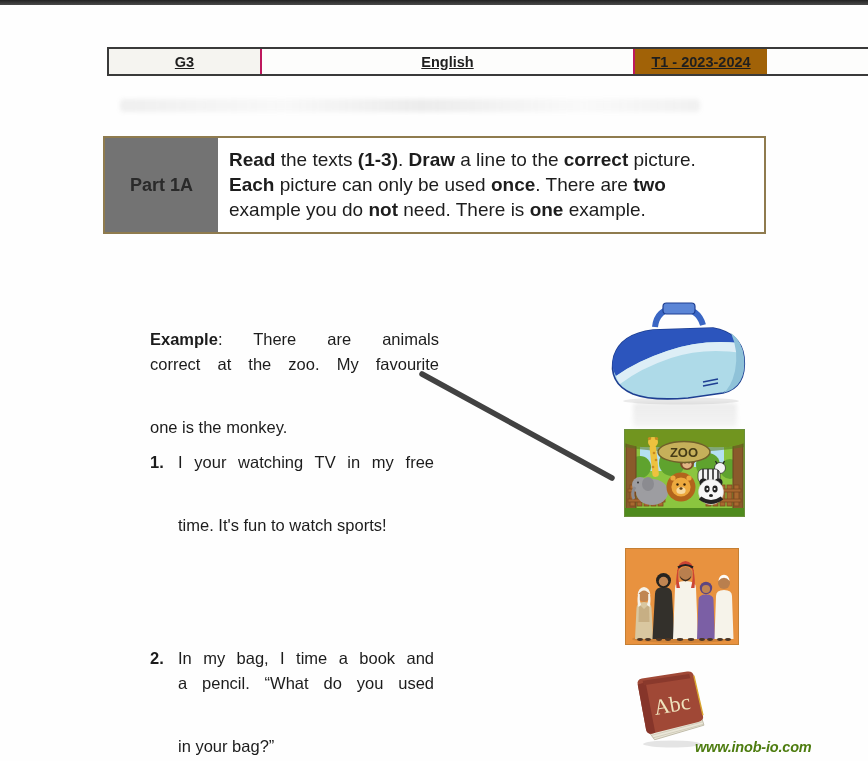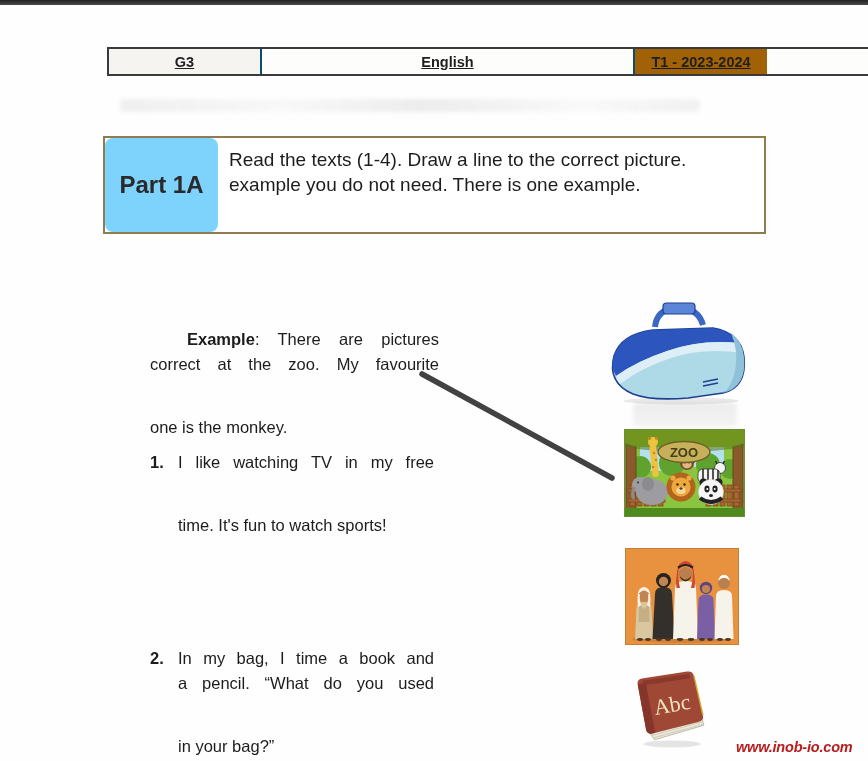--- a/index.html
+++ b/index.html
@@ -6,91 +6,92 @@
   body{width:868px;height:761px;position:relative;background:#fefefe;overflow:hidden;
        font-family:"Liberation Sans", sans-serif;color:#1c1c1c;}
   .abs{position:absolute;}
   
   .top-strip{left:0;top:0;width:868px;height:5px;background:linear-gradient(180deg,#232323,#4a4a4a);}
   
   .header-table{left:107px;top:47px;width:772px;height:29px;display:flex;
     border:2px solid #3a3a3a;box-sizing:border-box;background:#fdfdfc;text-decoration:underline;}
   .header-cell{display:flex;align-items:center;justify-content:center;
     font-weight:bold;font-size:14.5px;color:#1f1f1f;box-sizing:border-box;}
-  .header-cell + .header-cell{border-left:2px solid #0c4a6e;}
+  .header-cell + .header-cell{border-left:2px solid #be185d;}
   .cell-grade{width:151px;background:#f5f4f0;}
   .cell-subject{width:373px;}
   .cell-term{width:134px;background:#a16207;}
   
   .ghost{filter:blur(2px);border-radius:4px;}
   .ghost1{left:120px;top:99px;width:580px;height:13px;
     background:linear-gradient(90deg,rgba(110,110,110,.10),rgba(110,110,110,.04) 28%,rgba(110,110,110,.12) 52%,rgba(110,110,110,.03) 80%,rgba(110,110,110,.09));}
   .ghost2{left:633px;top:403px;width:104px;height:24px;
     background:linear-gradient(180deg,rgba(110,110,110,.12),rgba(110,110,110,.07));}
   
   .part-box{left:103px;top:136px;width:663px;height:98px;display:flex;
     border:2.5px solid #8f7b4e;box-sizing:border-box;background:#fff;}
-  .part-label-cell{width:113px;background:#7dd3fc;display:flex;align-items:center;justify-content:center;
-    font-weight:bold;font-size:24px;color:#2a2a2a;flex:none;border-radius:8px;}
+  .part-label-cell{width:113px;background:#737373;display:flex;align-items:center;justify-content:center;
+    font-weight:bold;font-size:18px;color:#2a2a2a;flex:none;}
   .instructions{flex:1;padding:9px 6px 0 11px;font-size:19px;line-height:25px;color:#1d1d1d;}
-  .instructions b{font-weight:400;}
+  .instructions b{font-weight:700;}
   
   .textblock{font-size:16.5px;line-height:25px;color:#1c1c1c;}
   .jlines .line{text-align:justify;text-align-last:justify;}
   .jlines .line:last-child{text-align-last:left;margin-top:38px;}
   .example-block{left:150px;top:327px;width:289px;}
-  .example-block b{font-weight:700;margin-left:37px;}
+  .example-block b{font-weight:700;}
   .item{display:flex;}
   .item1{left:150px;top:450px;width:284px;}
   .item2{left:150px;top:646px;width:284px;}
   .item-num{width:28px;font-weight:bold;flex:none;}
   .item-body{flex:1;}
   
   .pic{display:block;}
   .pic-bag{left:603px;top:301px;}
   .pic-zoo{left:624px;top:429px;}
   .pic-family{left:625px;top:548px;}
   .pic-book{left:627px;top:670px;}
   .connector{left:414px;top:366px;}
   
-  .watermark{left:736px;top:739px;font-size:14.5px;font-weight:bold;font-style:italic;
-    color:#b91c1c;letter-spacing:-0.2px;}
+  .watermark{left:695px;top:739px;font-size:14.5px;font-weight:bold;font-style:italic;
+    color:#4d7c0f;letter-spacing:-0.2px;}
 </style>
 </head>
 <body>
 
 <div class="abs top-strip"></div>
 
 <div class="abs header-table">
   <div class="header-cell cell-grade">G3</div>
   <div class="header-cell cell-subject">English</div>
   <div class="header-cell cell-term">T1 - 2023-2024</div>
 </div>
 
 <div class="abs ghost ghost1"></div>
 <div class="abs ghost ghost2"></div>
 
 <div class="abs part-box">
   <div class="part-label-cell">Part 1A</div>
   <div class="instructions">
-      <div class="line"><b>Read</b><span> the texts </span><b>(1-4)</b><span>. </span><b>Draw</b><span> a line to the </span><b>correct</b><span> picture.</span></div>
+      <div class="line"><b>Read</b><span> the texts </span><b>(1-3)</b><span>. </span><b>Draw</b><span> a line to the </span><b>correct</b><span> picture.</span></div>
+      <div class="line"><b>Each</b><span> picture can only be used </span><b>once</b><span>. There are </span><b>two</b></div>
       <div class="line"><span>example you do </span><b>not</b><span> need. There is </span><b>one</b><span> example.</span></div>
     </div>
 </div>
 
 <div class="abs textblock jlines example-block">
-    <div class="line"><b>Example</b><span>: There are pictures</span></div>
+    <div class="line"><b>Example</b><span>: There are animals</span></div>
     <div class="line"><span>correct at the zoo. My favourite</span></div>
     <div class="line"><span>one is the monkey.</span></div>
   </div>
 
 <div class="abs textblock item item1">
   <div class="item-num">1.</div>
   <div class="item-body jlines">
-      <div class="line"><span>I like watching TV in my free</span></div>
+      <div class="line"><span>I your watching TV in my free</span></div>
       <div class="line"><span>time. It's fun to watch sports!</span></div>
     </div>
 </div>
 
 <div class="abs textblock item item2">
   <div class="item-num">2.</div>
   <div class="item-body jlines">
       <div class="line"><span>In my bag, I time a book and</span></div>
       <div class="line"><span>a pencil. “What do you used</span></div>
       <div class="line"><span>in your bag?”</span></div>

